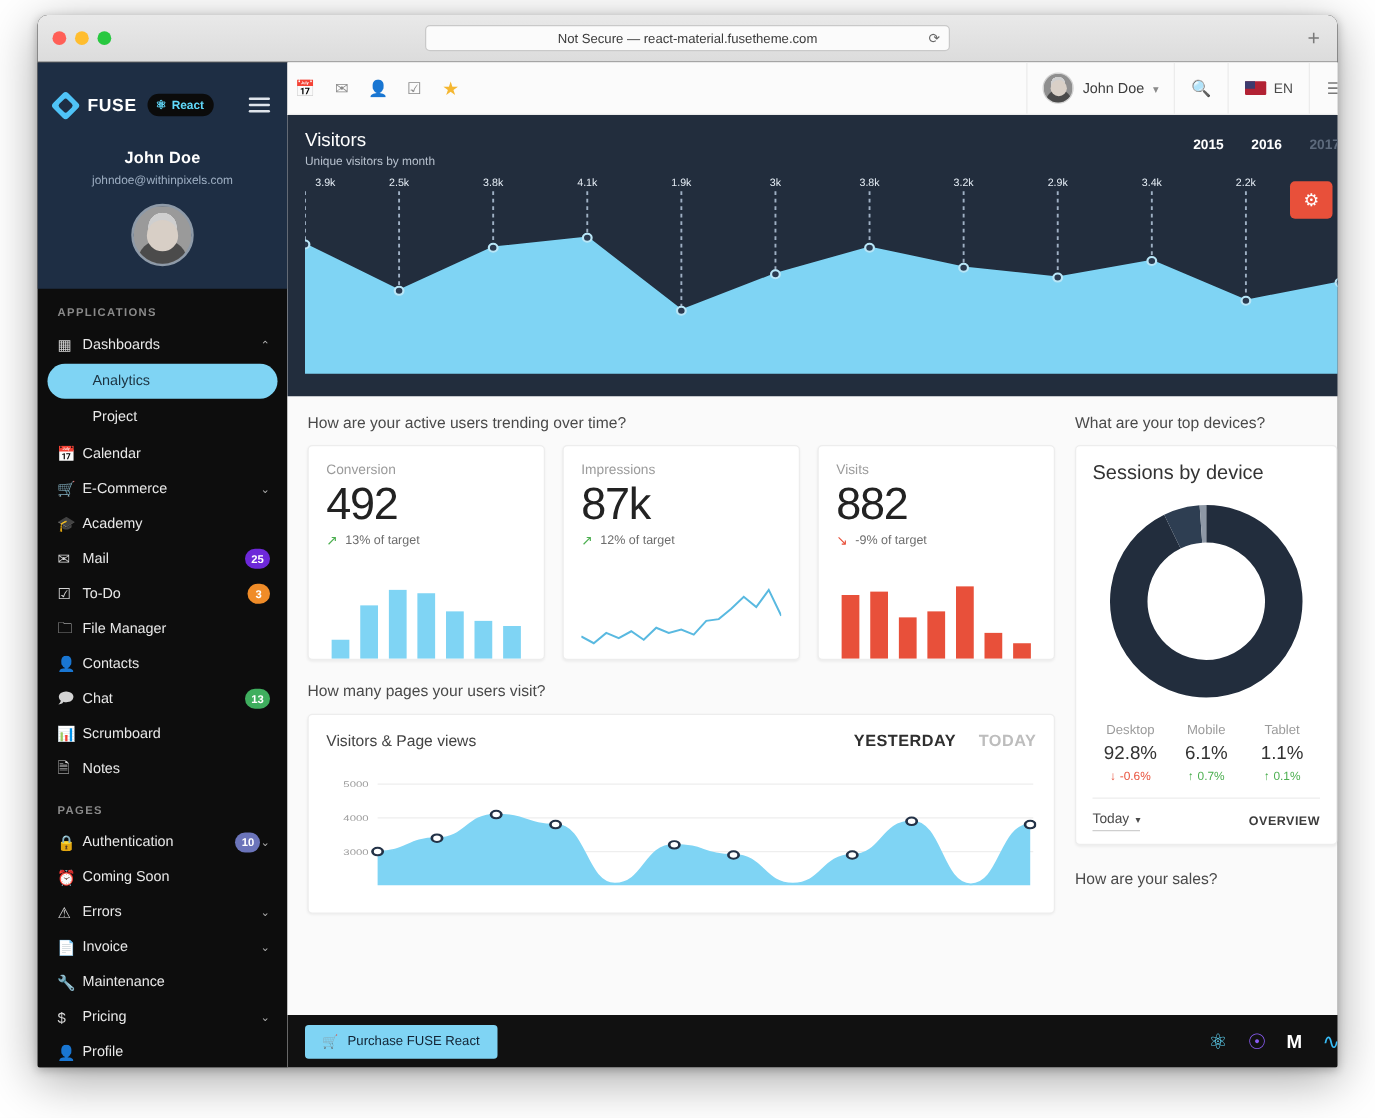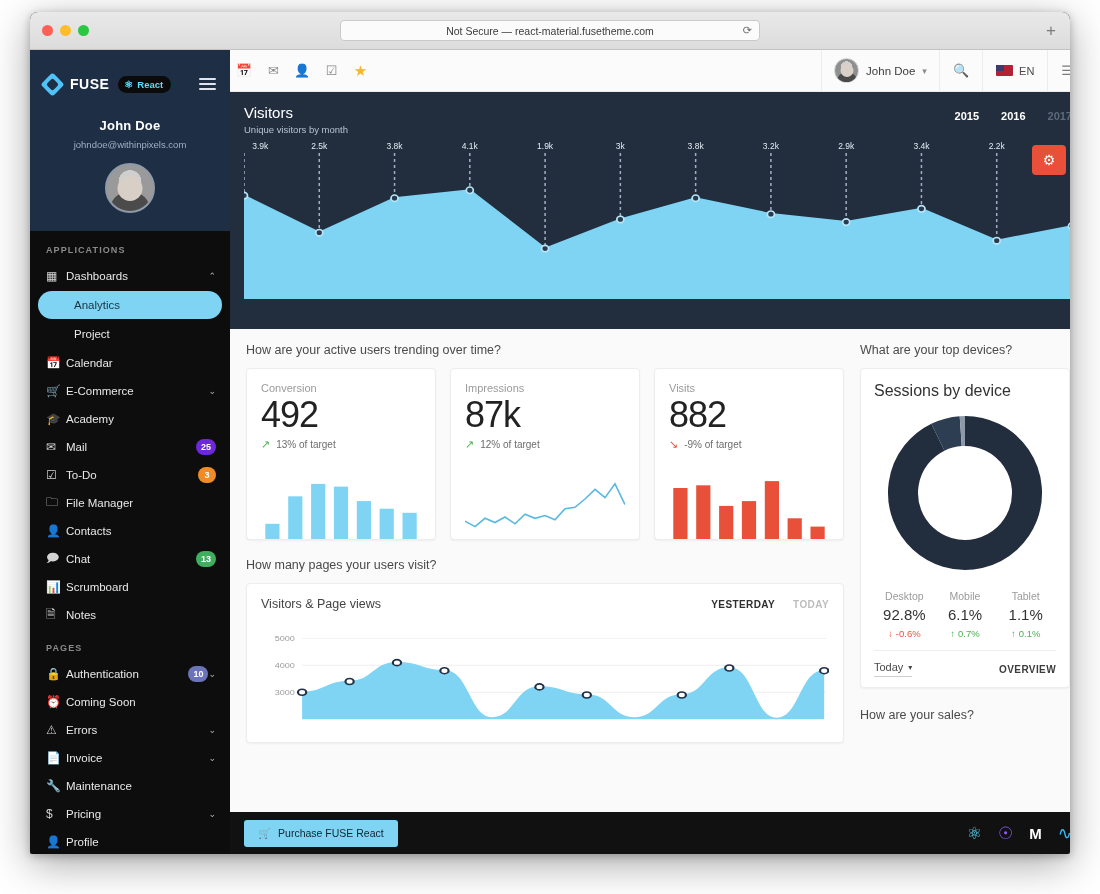--- a/index.html
+++ b/index.html
@@ -137,21 +137,21 @@
   .tb-cell {
     height: 100%; display: flex; align-items: center; justify-content: center;
     padding: 0 13px; border-left: 1px solid #ececec; color: #7b7b7b; font-size: 13px; cursor:pointer;
   }
   #flag { width: 17px; height: 11px; background: #b22234; position: relative; margin-right: 6px; border-radius:1px;}
   #flag::before{content:"";position:absolute;left:0;top:0;width:8px;height:6px;background:#3c3b6e;}
   #lang-text { font-size: 11px; color: #4a4a4a; }
 
   
   #hero {
-    background: #222d3d; color: #fff; padding: 12px 14px 16px; position: relative;
+    background: #222d3d; color: #fff; padding: 12px 14px 4px; position: relative;
   }
   #hero-top { display: flex; align-items: flex-start; }
   #hero-title { font-size: 15px; font-weight: 500; }
   #hero-sub { font-size: 9.5px; color: #b8c2cf; margin-top: 3px; }
   #hero-years { margin-left: auto; display: flex; gap: 22px; padding-top: 6px; font-size: 11px; font-weight:bold;}
   .yr { color: #fff; cursor: pointer; }
   .yr.dim { color: #5d6a7c; }
   #hero-chart { position: relative; height: 170px; margin-top: 8px; }
   #gear-btn {
     position: absolute; right: 6px; top: 2px; width: 34px; height: 30px;
@@ -199,21 +199,21 @@
   #today-select {
     font-size: 11px; color: #4a4a4a; border-bottom: 1px solid #cfcfcf;
     padding-bottom: 3px; display: flex; align-items: center; gap: 5px; cursor:pointer;
   }
   #overview-btn { margin-left: auto; font-size: 10px; font-weight: bold; color: #3c3c3c; letter-spacing:.4px; cursor:pointer;}
 
   
   #pages-card { padding: 13px 14px 0; height: 160px; overflow:hidden; }
   #pages-head { display: flex; align-items: center; }
   #pages-title { font-size: 12.5px; color: #444; }
-  #pages-tabs { margin-left: auto; display: flex; gap: 18px; font-size: 10px; font-weight: bold; letter-spacing:.4px;}
+  #pages-tabs { margin-left: auto; display: flex; gap: 18px; font-size: 13px; font-weight: bold; letter-spacing:.4px;}
   .ptab { color: #2f2f2f; cursor:pointer;}
   .ptab.dim { color: #bdbdbd; }
 
   
   #footerbar {
     position: absolute; left: 0; bottom: 0; right: 0; height: 42px;
     background: #111; display: flex; align-items: center; padding: 0 14px; z-index: 20;
   }
   #purchase-btn {
     background: #7fd4f4; color: #123; font-size: 10.5px; border-radius: 3px;

